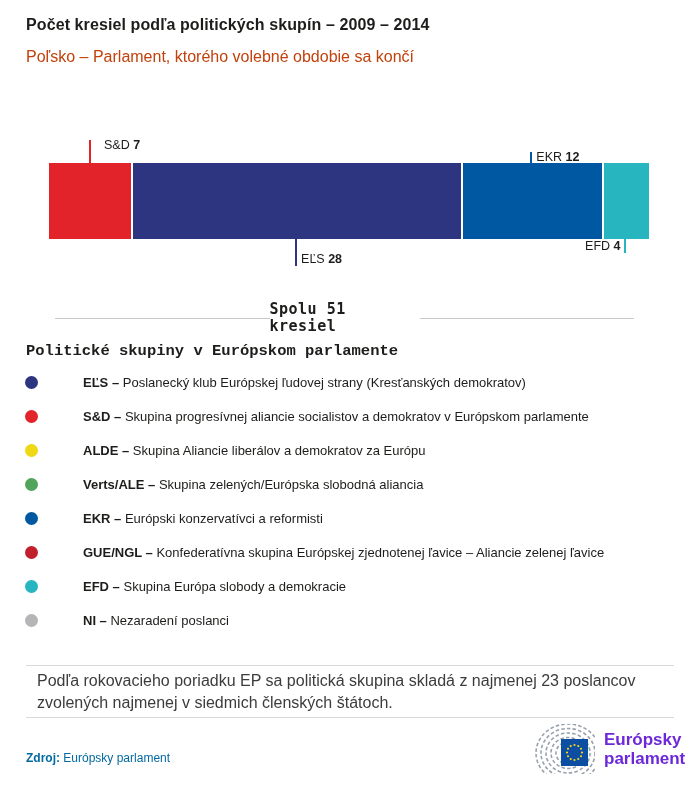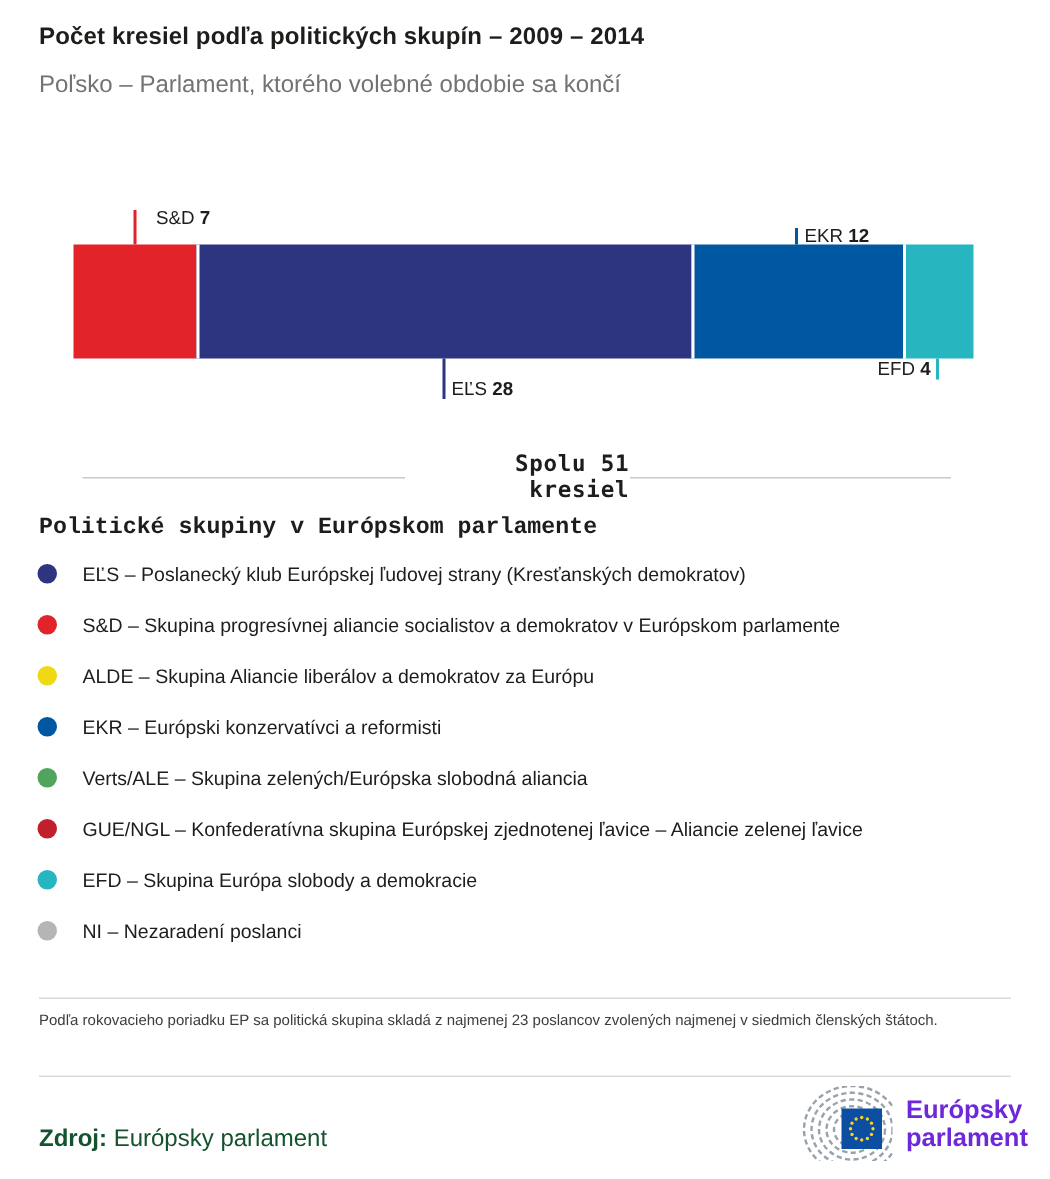--- a/index.html
+++ b/index.html
@@ -12,21 +12,21 @@
     color:#1d1d1b;
     overflow:hidden;
   }
   .title{
     position:absolute; left:26px; top:16px;
     font-size:16px; font-weight:bold; letter-spacing:.1px;
     color:#1d1d1b;
   }
   .subtitle{
     position:absolute; left:26px; top:48px;
-    font-size:16px; font-weight:normal; color:#737373;
+    font-size:16px; font-weight:normal; color:#c2410c;
   }
 
   
   .chart-canvas{
     position:absolute; left:49px; top:130px;
     width:600px; height:150px;
   }
   .bar-segment{
     position:absolute; box-sizing:border-box;
   }
@@ -42,21 +42,21 @@
 
   
   .summary{
     position:absolute; left:55px; top:301px; width:579px;
     display:flex; align-items:center;
   }
   .summary .flank{
     flex:1; height:1px; background:#c9c9c9;
   }
   .summary .total-text{
-    width:150px; text-align:right;
+    width:150px; text-align:left;
     font-family:"DejaVu Sans Mono", monospace;
     font-weight:bold; font-size:15px; line-height:17px;
     letter-spacing:.5px; color:#1d1d1b;
   }
 
   
   .legend-heading{
     position:absolute; left:26px; top:342px;
     font-size:15.5px; font-weight:bold; color:#1d1d1b;font-family:Liberation Mono, monospace;
   }
@@ -64,35 +64,35 @@
     position:absolute; left:25px; top:365px; width:650px;
   }
   .legend-row{
     height:34px; display:flex; align-items:center;
   }
   .legend-dot{
     width:13px; height:13px; border-radius:50%;
     margin-right:17px; flex:0 0 13px;
   }
   .legend-text{ font-size:13px; color:#1d1d1b; }
-  .legend-text b{ font-weight:normal; }
+  .legend-text b{ font-weight:bold;margin-left:28px; }
 
   
   .rule{
     position:absolute; left:26px; width:648px; height:1px; background:#d9d9d9;
   }
   .note{
-    position:absolute; left:26px; top:670px; width:635px;
-    font-size:10px; line-height:22px; color:#3c3c3c;
+    position:absolute; left:37px; top:670px; width:635px;
+    font-size:16px; line-height:22px; color:#3c3c3c;
   }
 
   
   .source{
     position:absolute; left:26px; top:751px;
-    font-size:16px; color:#14532d;
+    font-size:12px; color:#0369a1;
   }
   .source b{ font-weight:bold; }
   .logo{
     position:absolute; left:527px; top:724px;
     display:flex; align-items:center;
   }
   .logo-text{
     margin-left:9px;
     font-size:17px; line-height:19px; font-weight:bold;
     color:#6d28d9;
@@ -138,26 +138,26 @@
       </div>
       <div class="legend-row">
         <span class="legend-dot" style="background: rgb(226, 35, 42);"></span>
         <span class="legend-text"><b>S&amp;D – </b><span>Skupina progresívnej aliancie socialistov a demokratov v Európskom parlamente</span></span>
       </div>
       <div class="legend-row">
         <span class="legend-dot" style="background: rgb(238, 217, 20);"></span>
         <span class="legend-text"><b>ALDE – </b><span>Skupina Aliancie liberálov a demokratov za Európu</span></span>
       </div>
       <div class="legend-row">
+        <span class="legend-dot" style="background: rgb(80, 164, 92);"></span>
+        <span class="legend-text"><b>Verts/ALE – </b><span>Skupina zelených/Európska slobodná aliancia</span></span>
+      </div>
+      <div class="legend-row">
         <span class="legend-dot" style="background: rgb(0, 88, 163);"></span>
         <span class="legend-text"><b>EKR – </b><span>Európski konzervatívci a reformisti</span></span>
-      </div>
-      <div class="legend-row">
-        <span class="legend-dot" style="background: rgb(80, 164, 92);"></span>
-        <span class="legend-text"><b>Verts/ALE – </b><span>Skupina zelených/Európska slobodná aliancia</span></span>
       </div>
       <div class="legend-row">
         <span class="legend-dot" style="background: rgb(192, 31, 43);"></span>
         <span class="legend-text"><b>GUE/NGL – </b><span>Konfederatívna skupina Európskej zjednotenej ľavice – Aliancie zelenej ľavice</span></span>
       </div>
       <div class="legend-row">
         <span class="legend-dot" style="background: rgb(39, 181, 192);"></span>
         <span class="legend-text"><b>EFD – </b><span>Skupina Európa slobody a demokracie</span></span>
       </div>
       <div class="legend-row">

